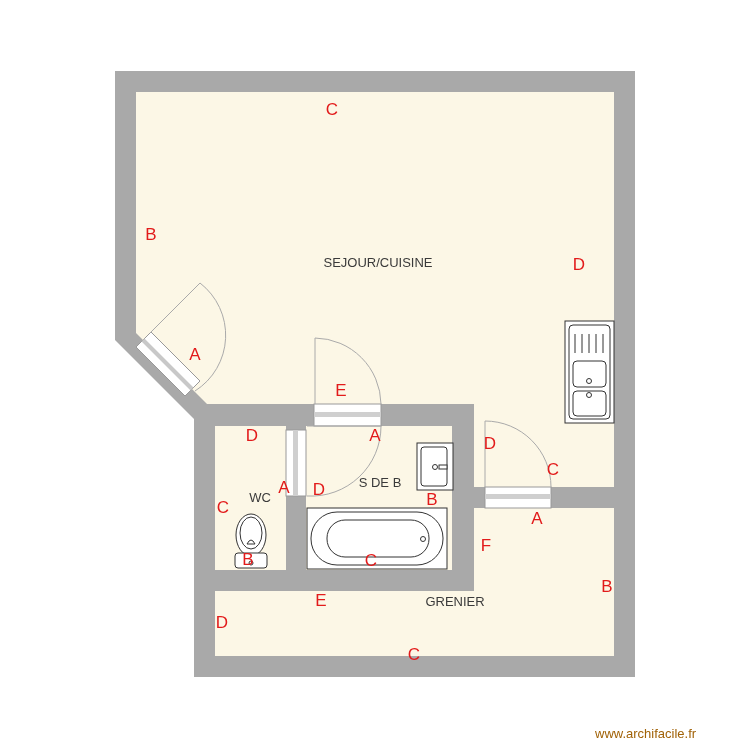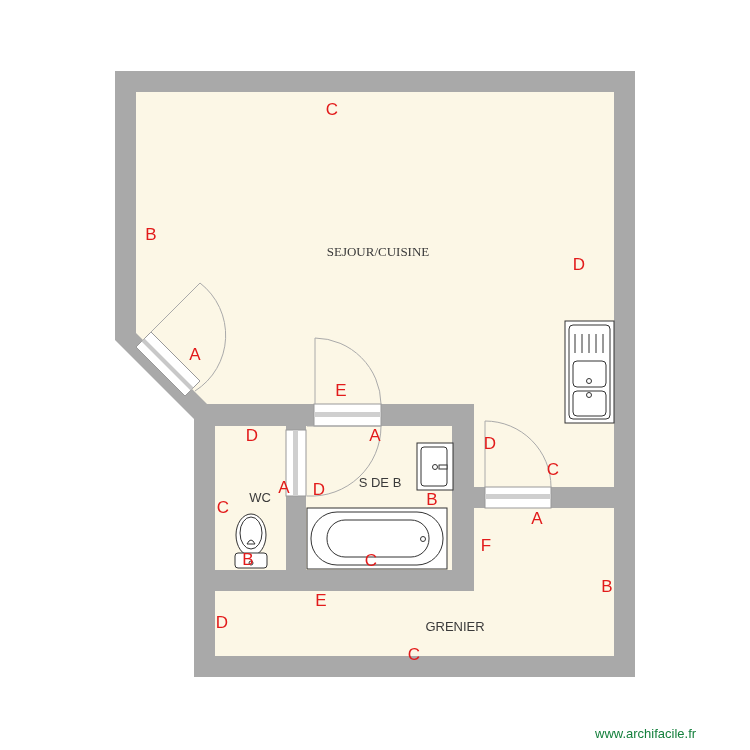--- a/index.html
+++ b/index.html
@@ -1,20 +1,20 @@
 <!DOCTYPE html>
 <html><head>
 <meta charset="utf-8">
 <style>
   html, body { margin:0; padding:0; background:#ffffff; }
   body { width:750px; height:750px; position:relative; overflow:hidden; font-family:"Liberation Sans", sans-serif; }
   #plan { position:absolute; left:0; top:0; }
   .room-label { position:absolute; color:#3a3a3a; font-size:13px; font-family:"Liberation Sans", sans-serif; white-space:nowrap; transform:translate(-50%,-50%); }
   .wall-label { position:absolute; color:#e21b1b; font-size:17px; font-family:"Liberation Sans", sans-serif; transform:translate(-50%,-50%); }
-  .watermark { position:absolute; left:595px; top:726px; font-size:13px; color:#15803d; font-family:"Liberation Sans", sans-serif; }
+  .watermark { position:absolute; left:595px; top:726px; font-size:13px; color:#a16207; font-family:"Liberation Sans", sans-serif; }
 </style>
 </head>
 <body>
 
 <svg id="plan" width="750" height="750" viewBox="0 0 750 750" xmlns="http://www.w3.org/2000/svg">
 
   <path fill="#a9a9a9" d="M115,71 L635,71 L635,677 L194,677 L194,419 L115,340 Z"></path>
 
   <path fill="#fcf7e6" d="M136,92 L614,92 L614,487 L474,487 L474,404 L207,404 L136,333 Z"></path>
 
@@ -83,24 +83,24 @@
   <g>
     <ellipse cx="251" cy="535" rx="15" ry="21" fill="#fff" stroke="#333"></ellipse>
     <ellipse cx="251" cy="533" rx="11" ry="16" fill="#fff" stroke="#333"></ellipse>
     <path d="M247,544 Q251,536 255,544 Z" fill="#fff" stroke="#333"></path>
     <rect x="235" y="553" width="32" height="15" rx="3" fill="#fff" stroke="#333"></rect>
     <circle cx="251" cy="563" r="2" fill="#fff" stroke="#333"></circle>
   </g>
 </svg>
 
 <div id="labels">
-    <div class="room-label" style="left: 378px; top: 252px; font-family: Liberation Serif, serif;">SEJOUR/CUISINE</div>
+    <div class="room-label" style="left: 378px; top: 262px;">SEJOUR/CUISINE</div>
     <div class="room-label" style="left: 260px; top: 497px;">WC</div>
     <div class="room-label" style="left: 380px; top: 482px;">S DE B</div>
-    <div class="room-label" style="left: 455px; top: 626px;">GRENIER</div>
+    <div class="room-label" style="left: 455px; top: 601px;">GRENIER</div>
     <div class="wall-label" style="left: 332px; top: 110px;">C</div>
     <div class="wall-label" style="left: 151px; top: 235px;">B</div>
     <div class="wall-label" style="left: 579px; top: 265px;">D</div>
     <div class="wall-label" style="left: 195px; top: 355px;">A</div>
     <div class="wall-label" style="left: 341px; top: 391px;">E</div>
     <div class="wall-label" style="left: 252px; top: 436px;">D</div>
     <div class="wall-label" style="left: 375px; top: 436px;">A</div>
     <div class="wall-label" style="left: 490px; top: 444px;">D</div>
     <div class="wall-label" style="left: 553px; top: 470px;">C</div>
     <div class="wall-label" style="left: 284px; top: 488px;">A</div>

